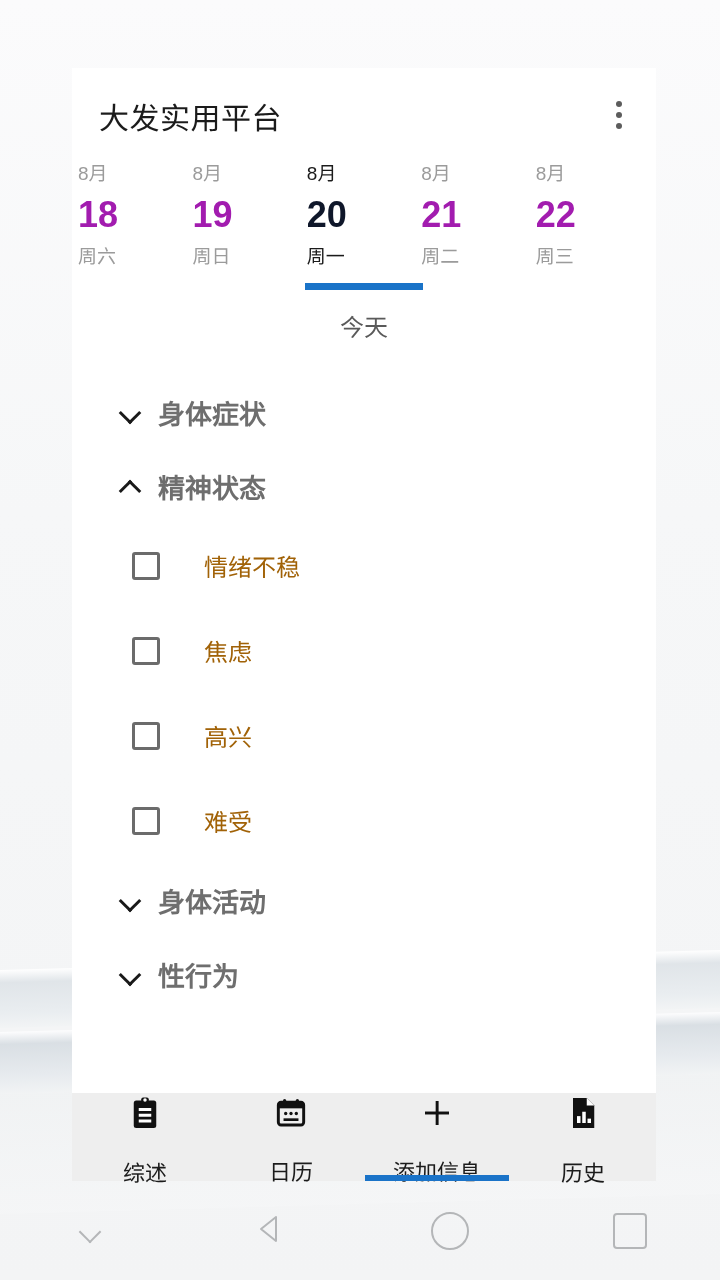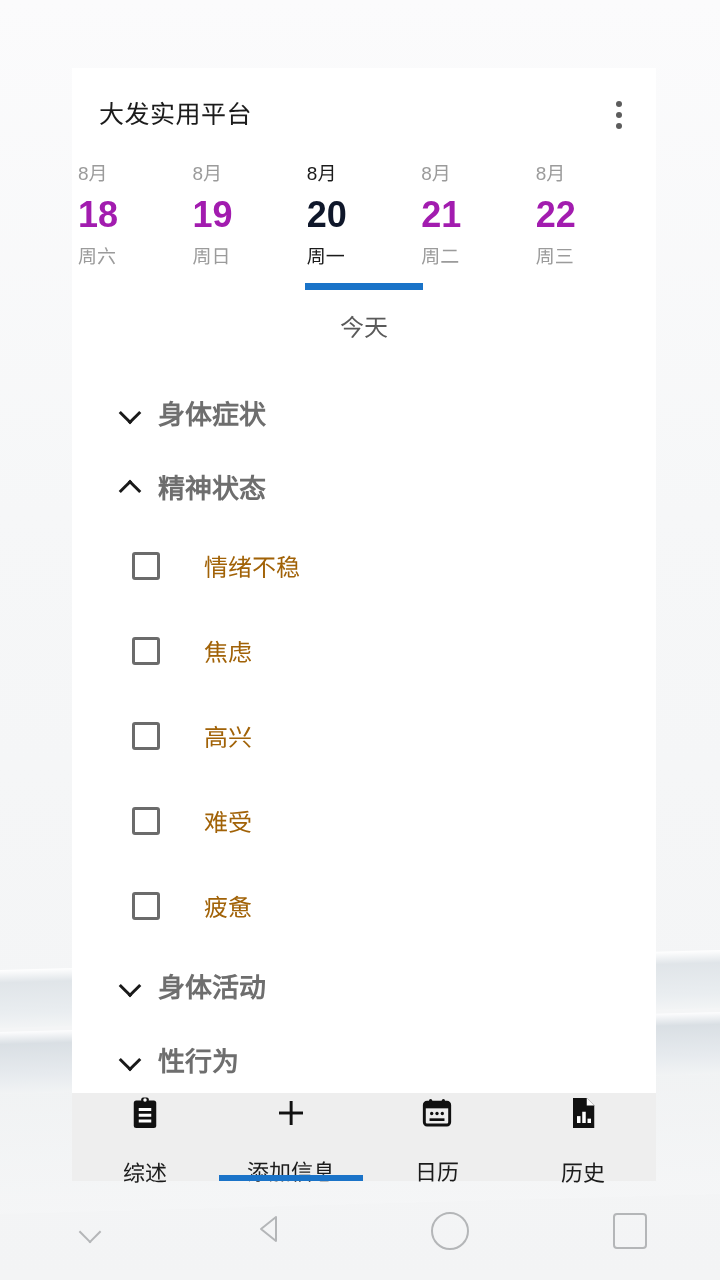--- a/index.html
+++ b/index.html
@@ -67,21 +67,21 @@
 
   
   .app-bar {
     position: relative;
     height: 82px;
   }
   .app-title {
     position: absolute;
     left: 27px;
     top: 26px;
-    font-size: 25px;
+    font-size: 30px;
     color: #1b1b1b;
     letter-spacing: .5px;
     white-space: nowrap;
     font-family: Liberation Serif, serif;
   }
   .overflow-menu {
     position: absolute;
     right: 22px;
     top: 30px;
     width: 30px;
@@ -391,24 +391,20 @@
         <span class="checkbox"></span>
         <span class="check-label">焦虑</span>
       </div>
       <div class="check-row">
         <span class="checkbox"></span>
         <span class="check-label">高兴</span>
       </div>
       <div class="check-row">
         <span class="checkbox"></span>
         <span class="check-label">难受</span>
-      </div>
-      <div class="check-row">
-        <span class="checkbox"></span>
-        <span class="check-label">疲惫</span>
       </div>
 
       <div class="section-header">
         <span class="chev"></span>
         <span class="section-label">身体活动</span>
       </div>
 
       <div class="section-header">
         <span class="chev"></span>
         <span class="section-label">性行为</span>
@@ -425,50 +421,50 @@
           <rect x="3" y="3" width="18" height="22" rx="2" fill="#111"></rect>
           <rect x="9" y="0.5" width="6" height="5" rx="1.5" fill="#111"></rect>
           <circle cx="12" cy="2.6" r="1.4" fill="#fff"></circle>
           <rect x="7" y="9" width="10" height="2.4" fill="#fff"></rect>
           <rect x="7" y="13.6" width="10" height="2.4" fill="#fff"></rect>
           <rect x="7" y="18.2" width="10" height="2.4" fill="#fff"></rect>
         </svg>
       </span>
       <span class="tab-label">综述</span>
 
-    </div>
-
-    <div class="tab active">
-      <span class="tab-icon">
-        <svg width="32" height="32" viewBox="0 0 24 24" aria-hidden="true">
-          <rect x="11" y="3" width="2.2" height="18" fill="#111"></rect>
-          <rect x="3" y="10.9" width="18" height="2.2" fill="#111"></rect>
-        </svg>
-      </span>
-      <span class="tab-label">添加信息</span>
-      <span class="tab-underline"></span>
     </div>
 
     <div class="tab">
       <span class="tab-icon">
         <svg width="32" height="32" viewBox="0 0 24 24" aria-hidden="true">
           <rect x="2.5" y="4" width="19" height="17" rx="2" fill="none" stroke="#111" stroke-width="2.2"></rect>
           <rect x="2.5" y="4" width="19" height="4.5" fill="#111"></rect>
           <rect x="6" y="1.5" width="2.4" height="5" rx="1.2" fill="#111"></rect>
           <rect x="15.6" y="1.5" width="2.4" height="5" rx="1.2" fill="#111"></rect>
           <circle cx="8" cy="12.4" r="1.25" fill="#111"></circle>
           <circle cx="12" cy="12.4" r="1.25" fill="#111"></circle>
           <circle cx="16" cy="12.4" r="1.25" fill="#111"></circle>
           <rect x="6.4" y="16" width="11.2" height="2" fill="#111"></rect>
         </svg>
       </span>
       <span class="tab-label">日历</span>
 
     </div>
 
+    <div class="tab active">
+      <span class="tab-icon">
+        <svg width="32" height="32" viewBox="0 0 24 24" aria-hidden="true">
+          <rect x="11" y="3" width="2.2" height="18" fill="#111"></rect>
+          <rect x="3" y="10.9" width="18" height="2.2" fill="#111"></rect>
+        </svg>
+      </span>
+      <span class="tab-label">添加信息</span>
+      <span class="tab-underline"></span>
+    </div>
+
     <div class="tab">
       <span class="tab-icon">
         <svg width="30" height="34" viewBox="0 0 24 26" aria-hidden="true">
           <path d="M4 1 H15 L21 7 V25 H4 Z" fill="#111"></path>
           <path d="M15 1 L21 7 H15 Z" fill="#fff"></path>
           <rect x="7.2" y="15.5" width="2.8" height="5.5" fill="#fff"></rect>
           <rect x="11.4" y="12" width="2.8" height="9" fill="#fff"></rect>
           <rect x="15.6" y="17.5" width="2.8" height="3.5" fill="#fff"></rect>
         </svg>
       </span>

